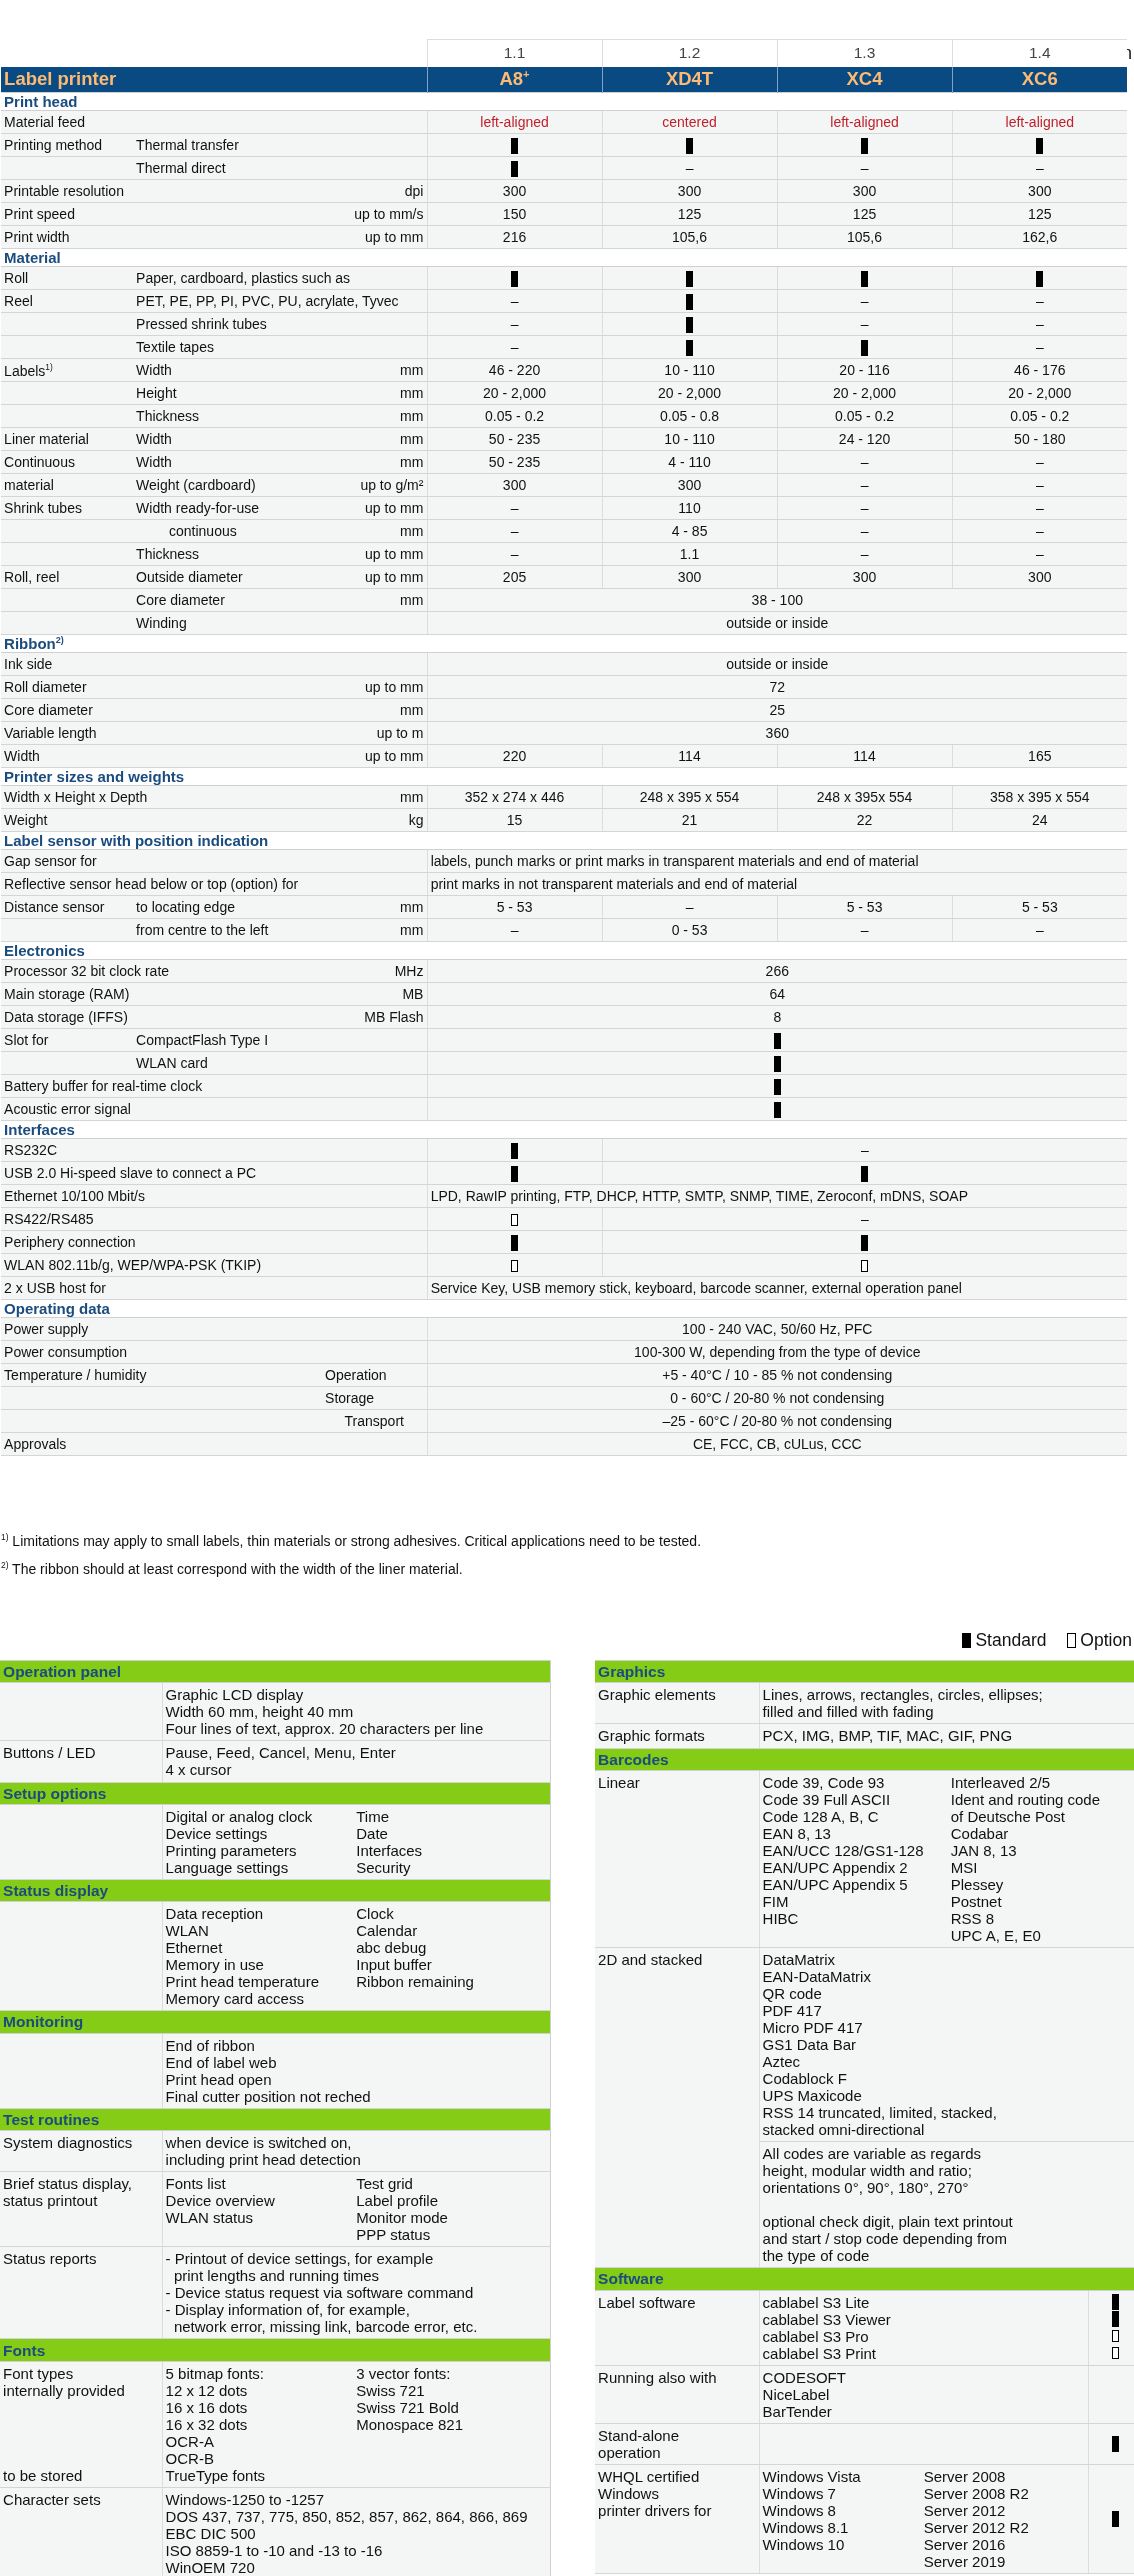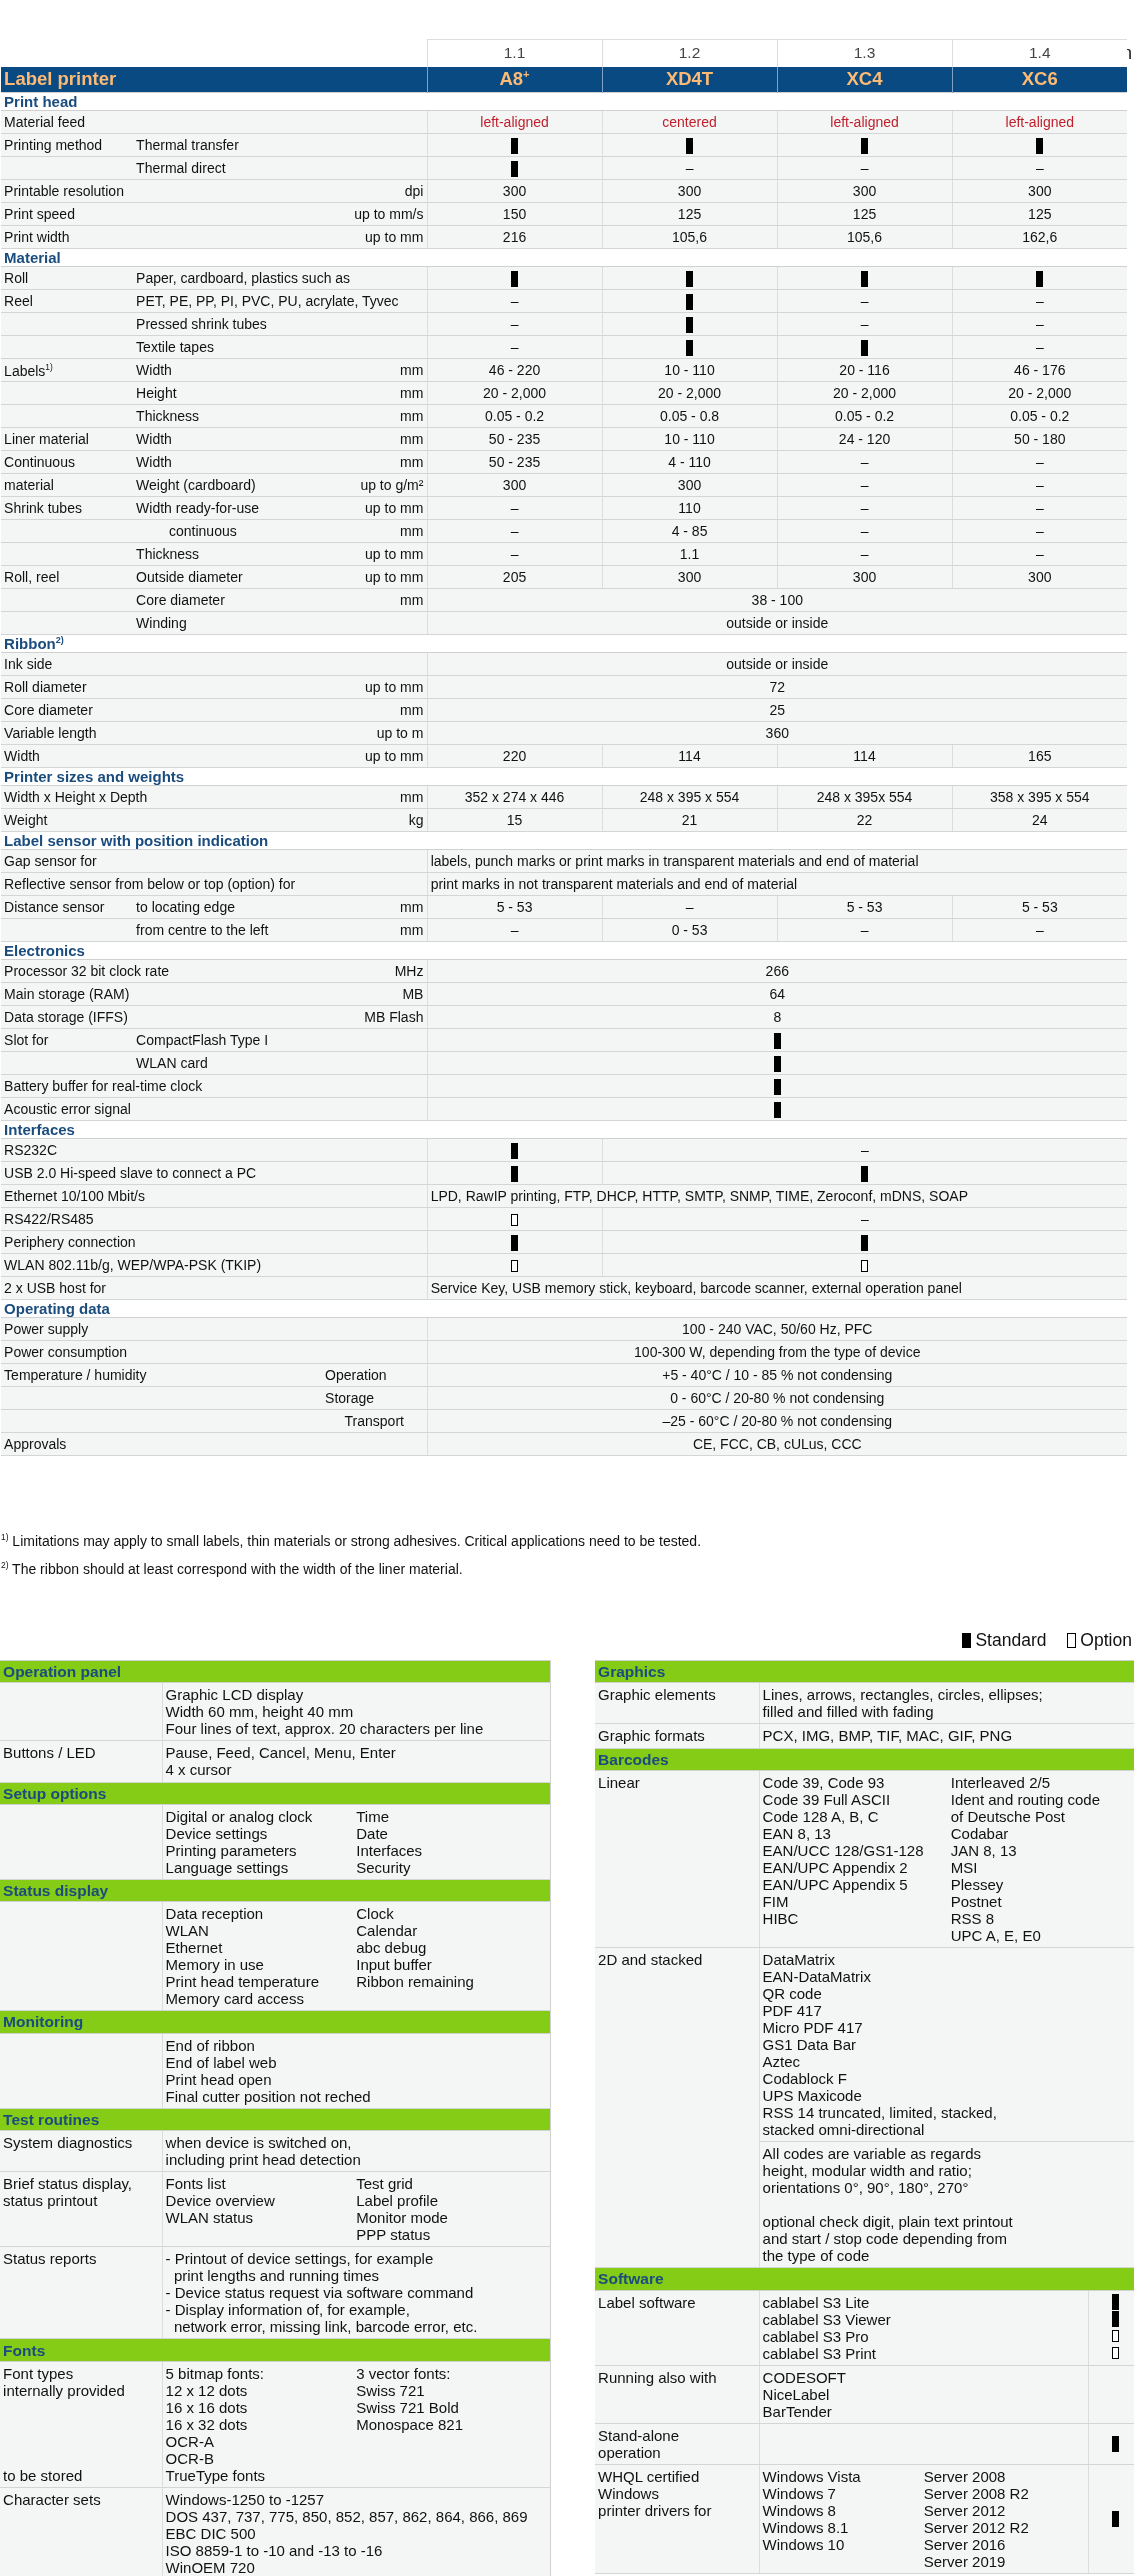--- a/index.html
+++ b/index.html
@@ -368,21 +368,21 @@
       </tr>
       <tr class="sec">
         <td colspan="7">Label sensor with position indication</td>
       </tr>
       <tr class="row">
         <td colspan="2">Gap sensor for</td>
         <td class="u"></td>
         <td class="v left" colspan="4">labels, punch marks or print marks in transparent materials and end of material</td>
       </tr>
       <tr class="row">
-        <td colspan="2">Reflective sensor from below or top (option) for</td>
+        <td colspan="2">Reflective sensor head below or top (option) for</td>
         <td class="u"></td>
         <td class="v left" colspan="4">print marks in not transparent materials and end of material</td>
       </tr>
       <tr class="row">
         <td>Distance sensor</td>
         <td>to locating edge</td>
         <td class="u">mm</td>
         <td class="v">5 - 53</td>
         <td class="v">–</td>
         <td class="v">5 - 53</td>

